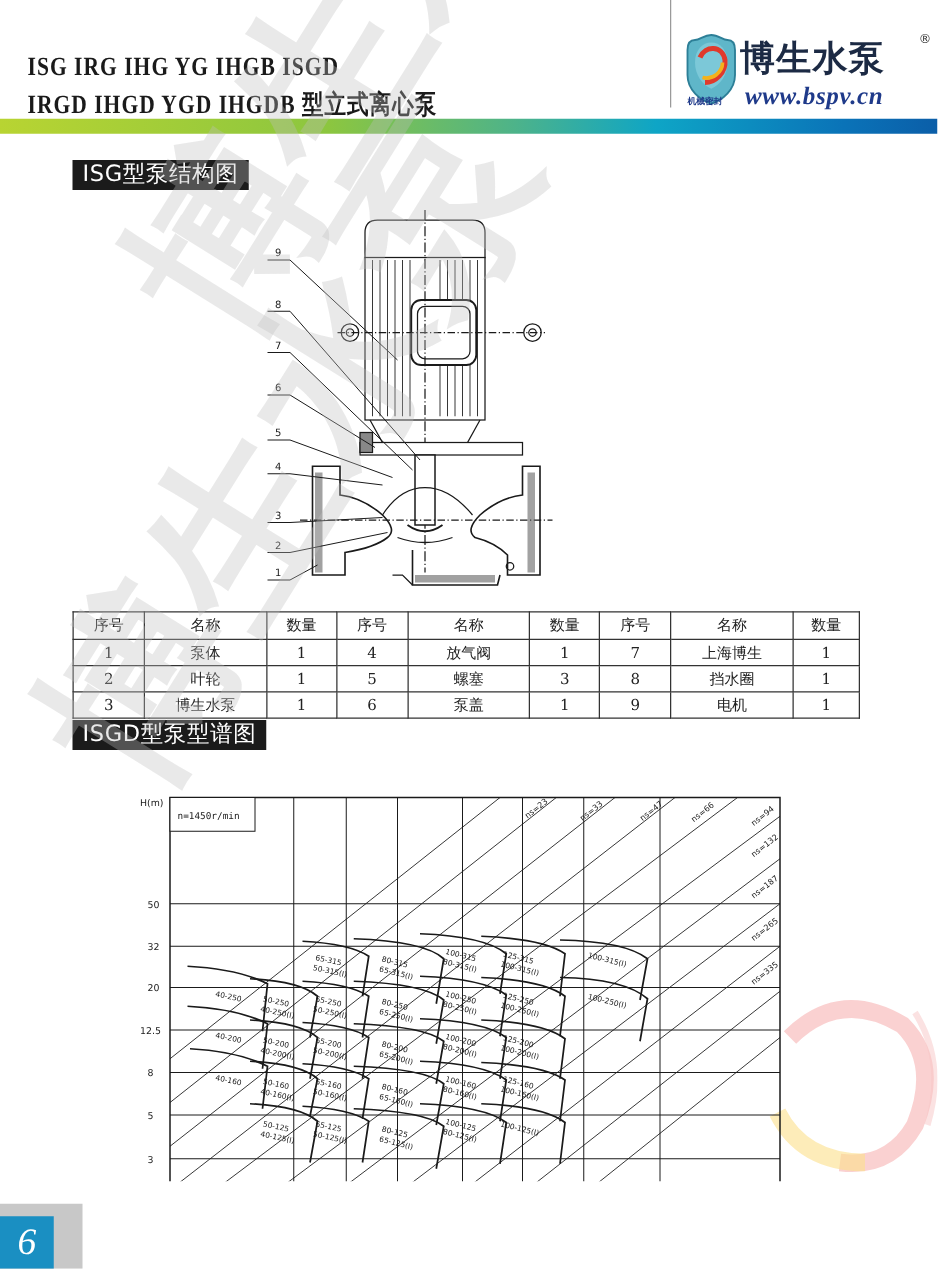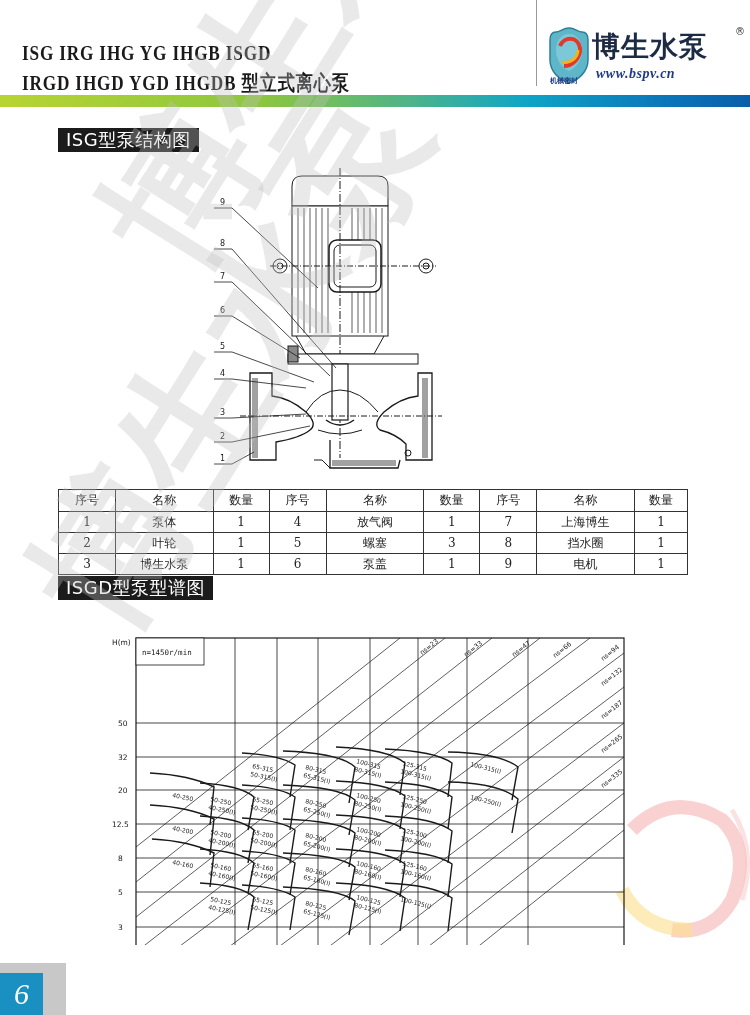--- a/index.html
+++ b/index.html
@@ -22,21 +22,21 @@
   .logo-cn {
     position: absolute; left: 44px; top: 4px; font-family: "DejaVu Sans", sans-serif;
     font-weight: bold; font-size: 28px; letter-spacing: 1px; color: #1c2a44; line-height: 34px;
   }
   .logo-reg {
     position: absolute; left: 187px; top: 0px; font-size: 10px; color: #333;
     font-family: "DejaVu Sans", sans-serif;
   }
   .logo-url {
     position: absolute; left: 48px; top: 40px; font-family: "Liberation Serif", serif;
-    font-style: italic; font-weight: bold; font-size: 14px; color: #1f3a8a; letter-spacing: 0.5px;
+    font-style: italic; font-weight: bold; font-size: 20px; color: #1f3a8a; letter-spacing: 0.5px;
   }
   .logo-sub {
     position: absolute; left: 2px; top: 50px; font-size: 7px; color: #1f3a8a;
     font-family: "DejaVu Sans", sans-serif; font-weight: bold;
   }
   .gradient-bar {
     position: absolute; left: 0; top: 95px; width: 750px; height: 12px;
     background: linear-gradient(to right, #b8d432 0%, #8cc63f 35%, #4db38a 55%, #0ea5c6 70%, #0a73b8 90%, #0b5ea8 100%);
   }
   .section-label {

